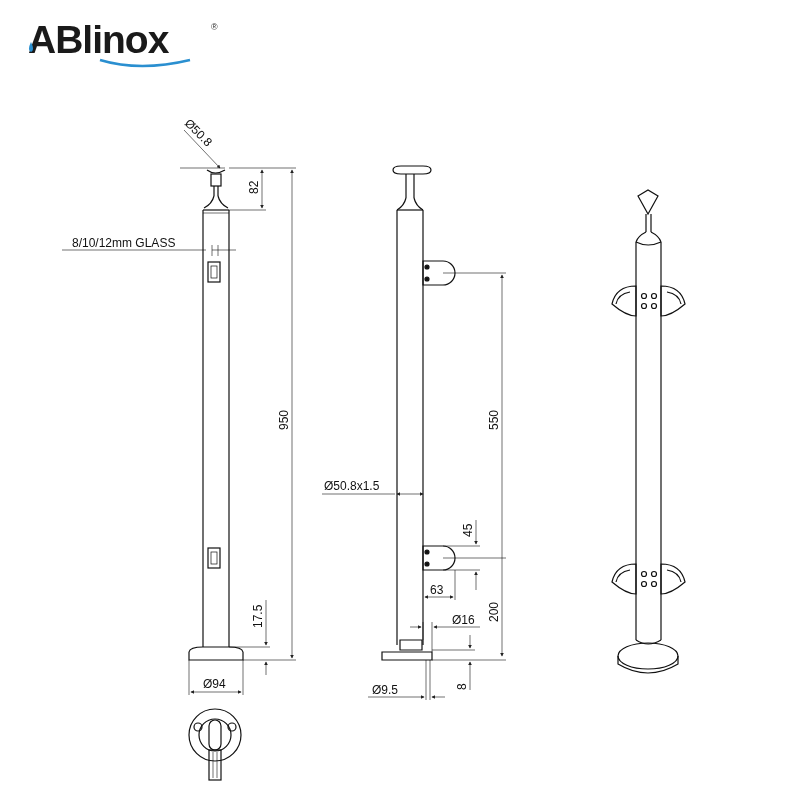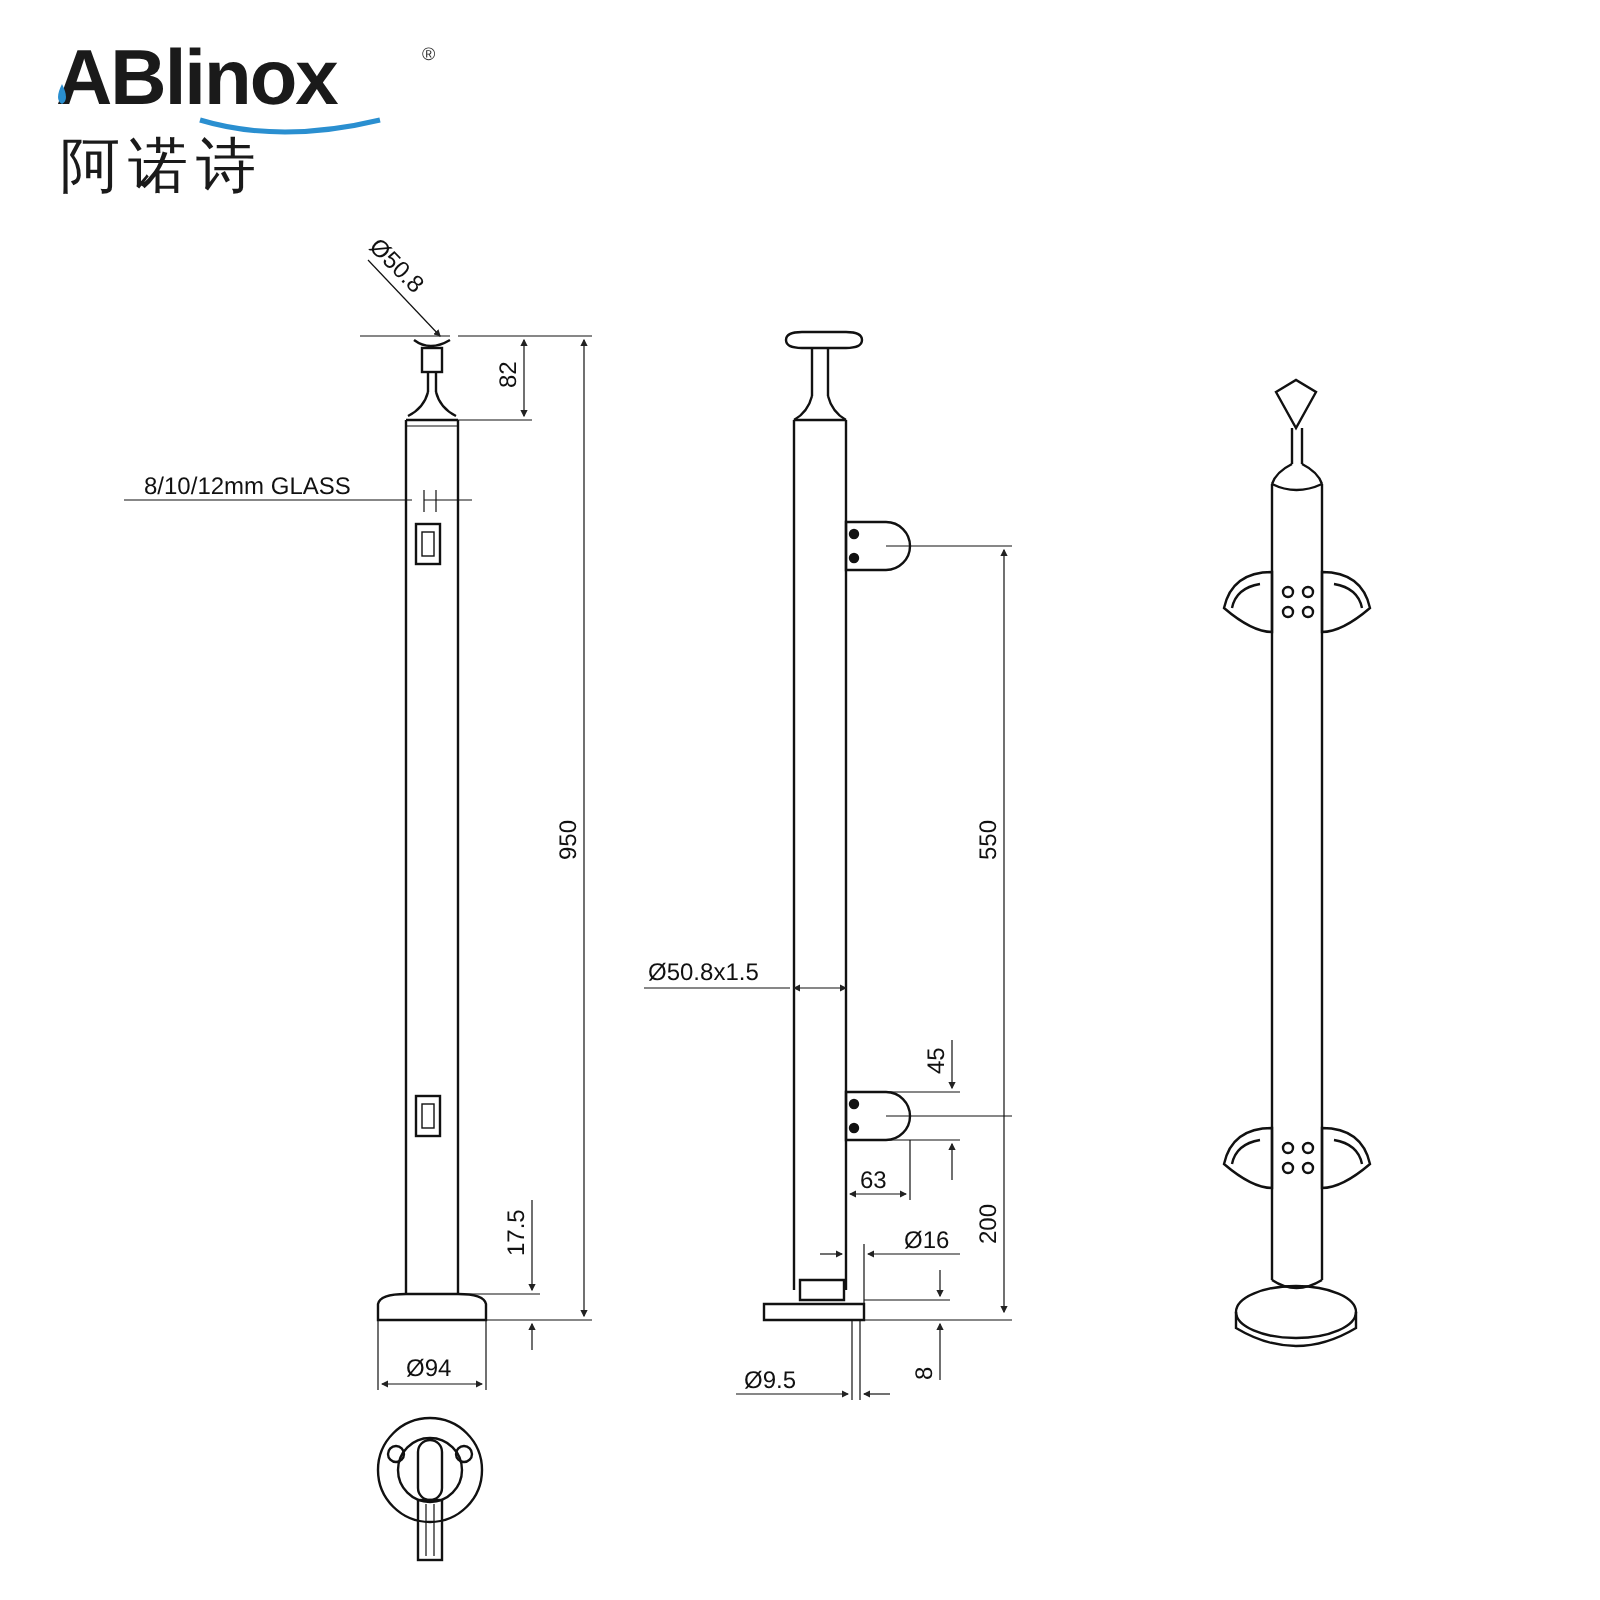--- a/index.html
+++ b/index.html
@@ -13,21 +13,20 @@
                letter-spacing: 4px; font-family: "DejaVu Sans", sans-serif; }
     #drawing { position: absolute; left: 0; top: 0; width: 800px; height: 800px; }
     svg text { font-family: "Liberation Sans", sans-serif; fill: #111; }
   </style>
 </head>
 <body>
 
 <div id="logo">
   <span class="logo-latin">ABlinox</span>
   <span class="logo-reg">®</span>
-  <span class="logo-cn">阿诺诗</span>
 </div>
 
 <svg id="drawing" viewBox="0 0 800 800" width="800" height="800">
   <defs>
     <marker id="arr" markerWidth="6" markerHeight="6" refX="5" refY="3" orient="auto-start-reverse">
       <path d="M0,0 L6,3 L0,6 z" fill="#222"></path>
     </marker>
   </defs>
 
   <g>

